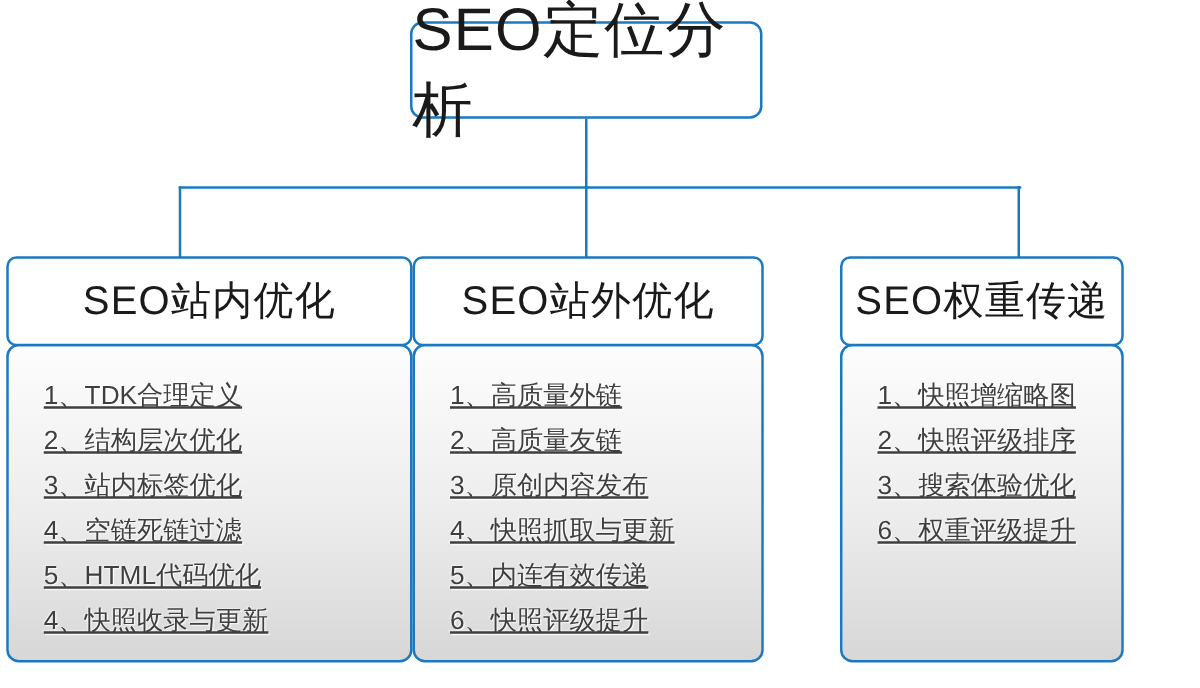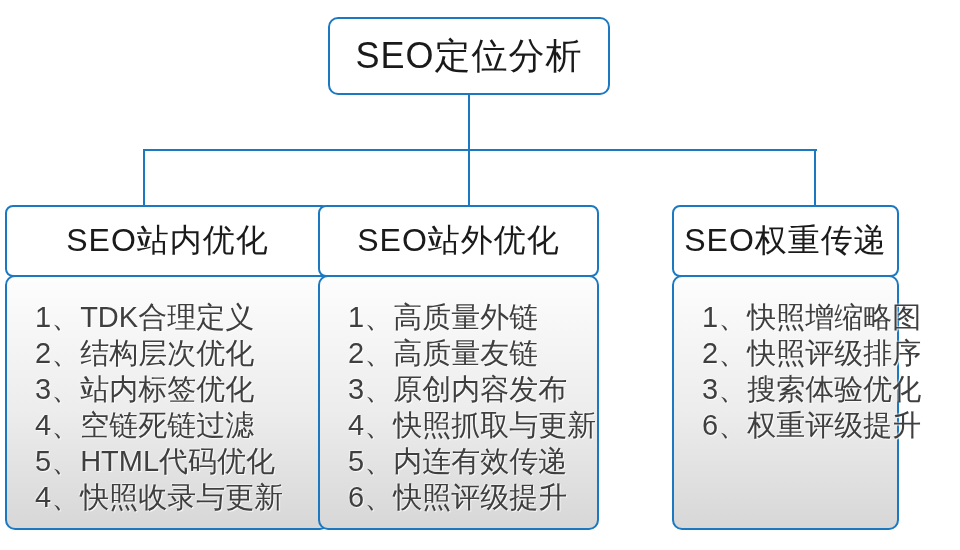--- a/index.html
+++ b/index.html
@@ -22,55 +22,56 @@
     position: absolute;
     background: #ffffff;
     border: 2px solid var(--accent);
     border-radius: 10px;
     display: flex; align-items: center; justify-content: center;
     color: var(--title-text);
     z-index: 2;
   }
   .root-box {
     left: 328px; top: 17px; width: 282px; height: 78px;
-    font-size: 36px; letter-spacing: 1px;
+    font-size: 48px; letter-spacing: 1px;
   }
   .branch-header {
     width: 100%; height: 72px;
     font-size: 32px; letter-spacing: 1px;
     border-radius: 8px;
     position: relative;
   }
 
   .connector { position: absolute; background: var(--accent); z-index: 1; }
   .conn-v { width: 2px; }
   .conn-h { height: 2px; }
 
   .branch { position: absolute; top: 205px; }
   .branch-left  { left: 5px;   width: 325px; }
-  .branch-mid   { left: 318px; width: 281px; }
+  .branch-mid   { left: 330px; width: 281px; }
   .branch-right { left: 672px; width: 227px; }
 
   .list-box {
     position: relative;
     margin-top: -2px;
     height: 255px;
     border: 2px solid var(--accent);
     border-radius: 10px;
     background: linear-gradient(180deg, var(--list-bg-top) 0%, var(--list-bg-mid) 55%, var(--list-bg-bottom) 100%);
     padding: 22px 10px 0 28px;
     z-index: 1;
   }
   .list-box ul { list-style: none; }
   .list-box li {
-    font-size: 29px;
+    font-size: 21px;
     line-height: 36px;
     color: var(--list-text);
     text-shadow: 1px 1px 1px rgba(255,255,255,0.9), -1px -1px 1px rgba(255,255,255,0.5);
     white-space: nowrap;
+    text-decoration: underline;
   }
 </style>
 </head>
 <body>
 
 <div class="canvas">
 
   <div class="node-box root-box">
     <span>SEO定位分析</span>
   </div>

